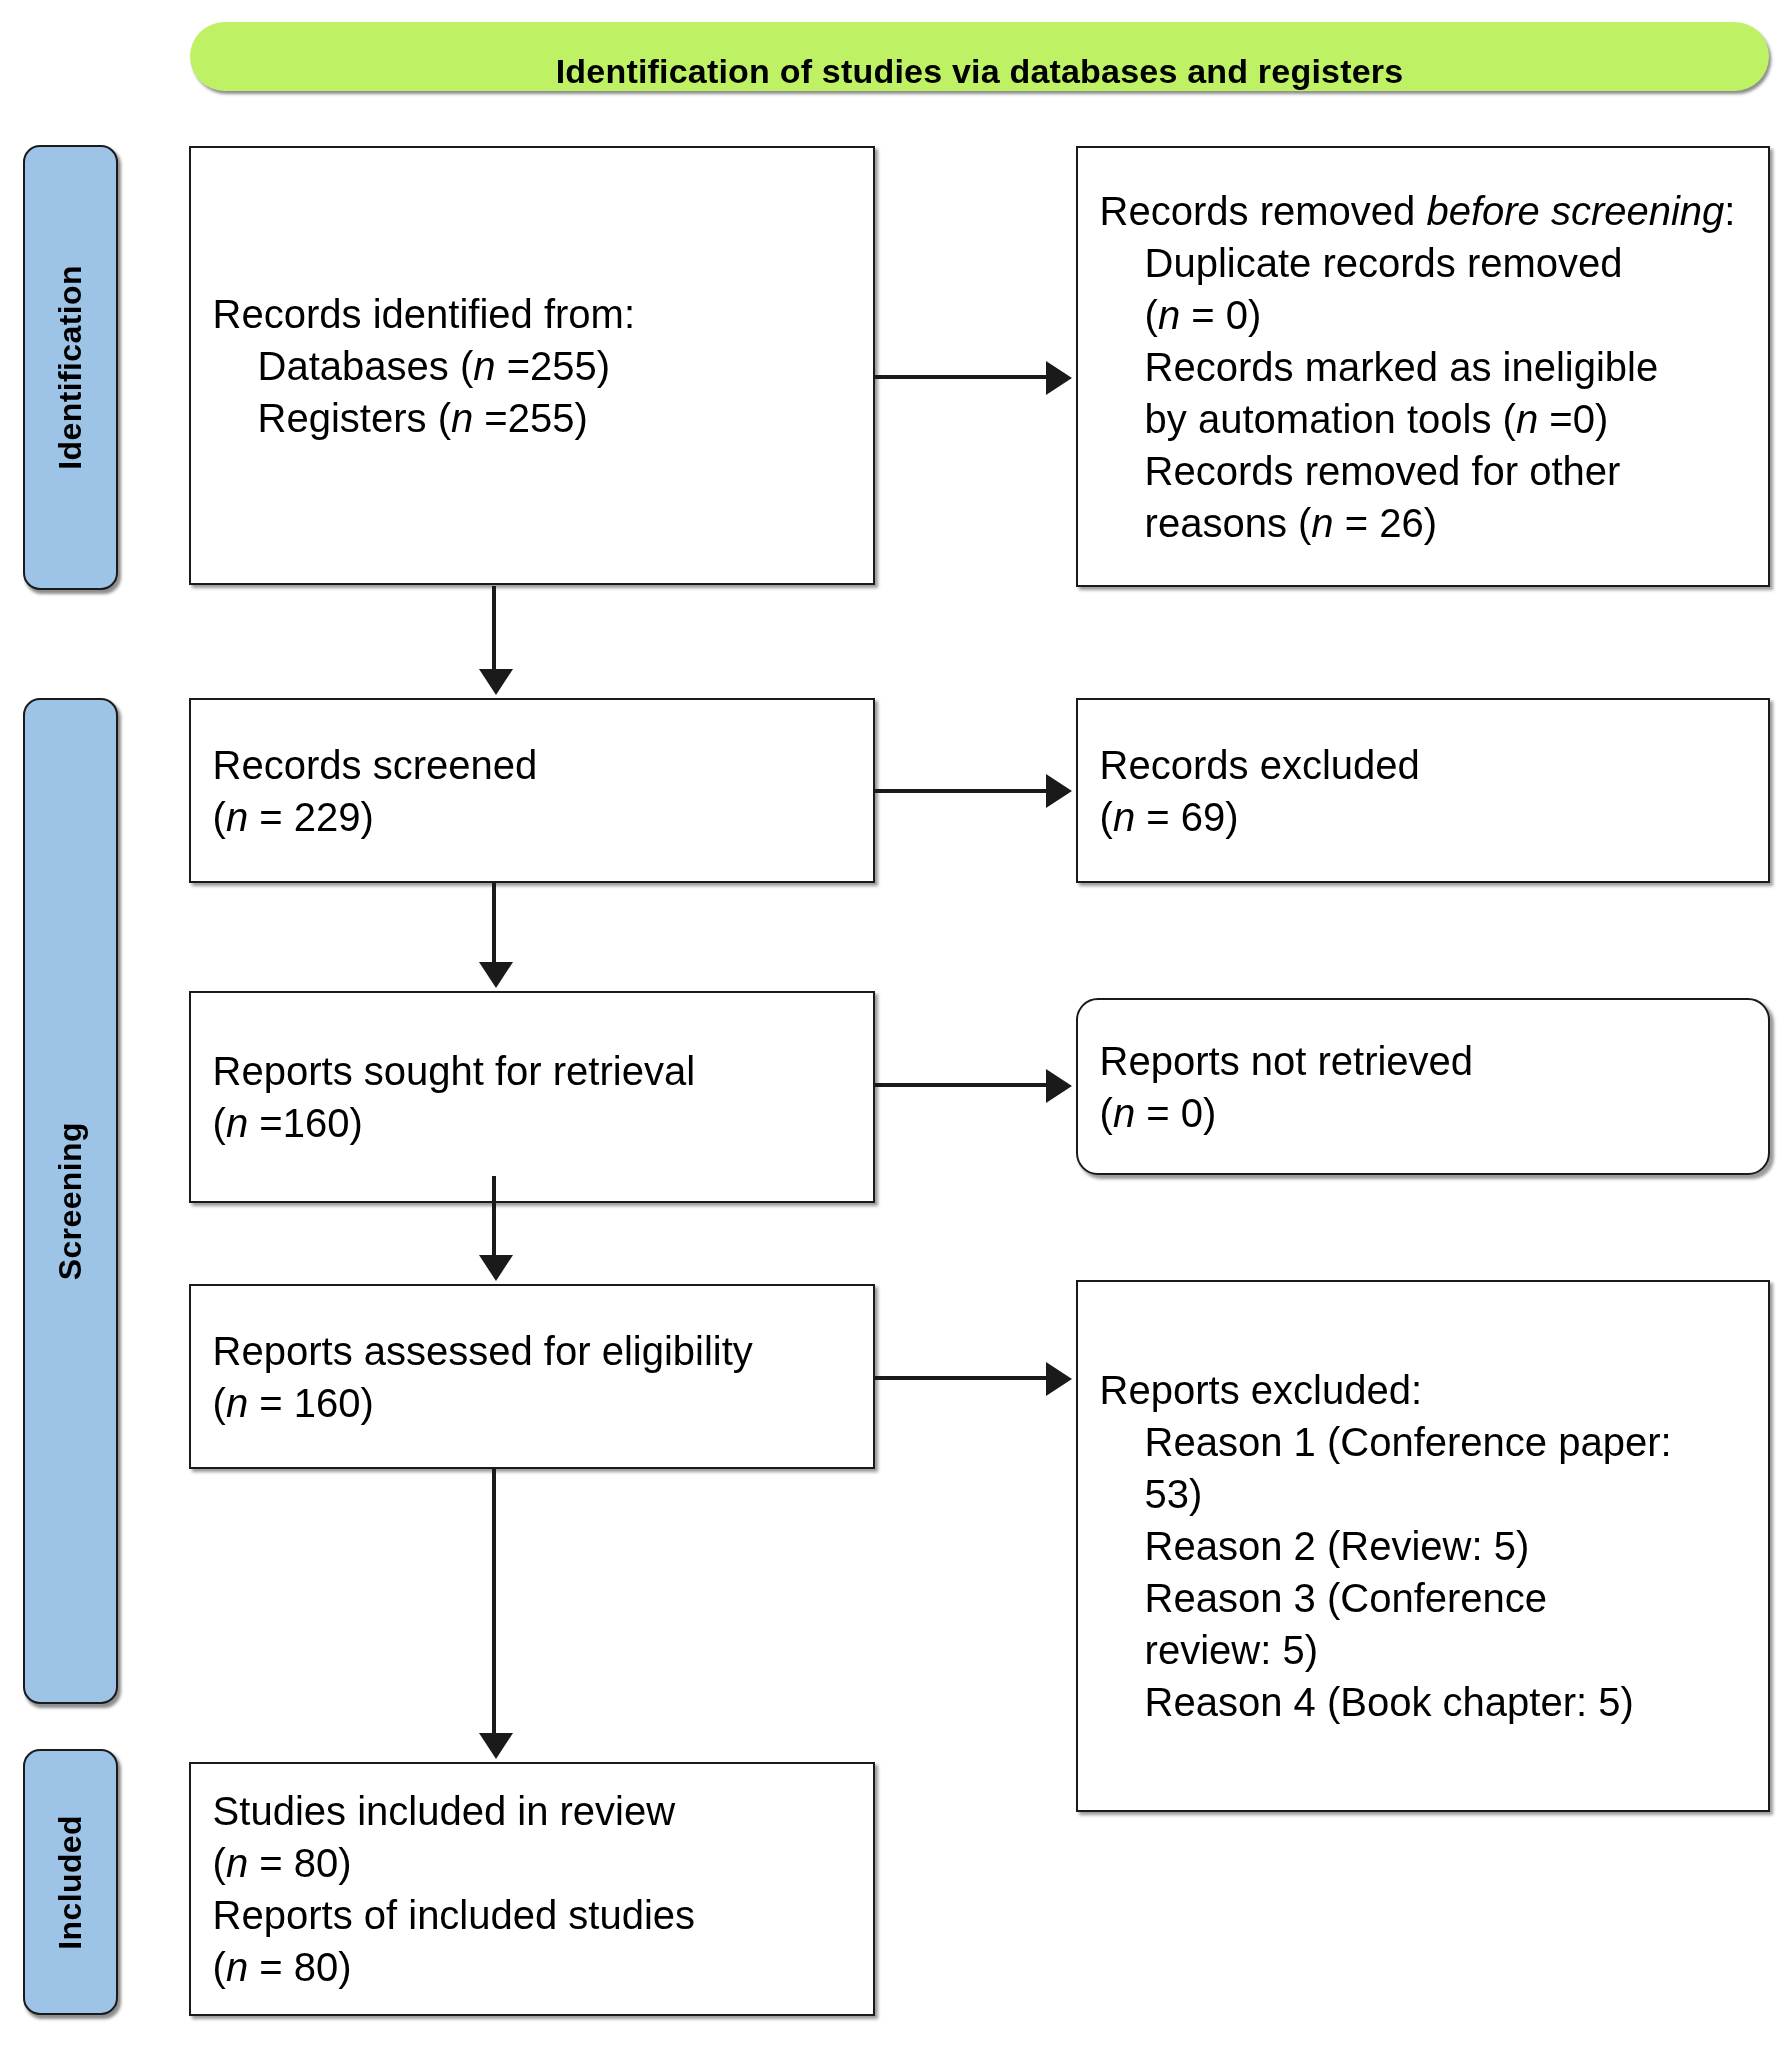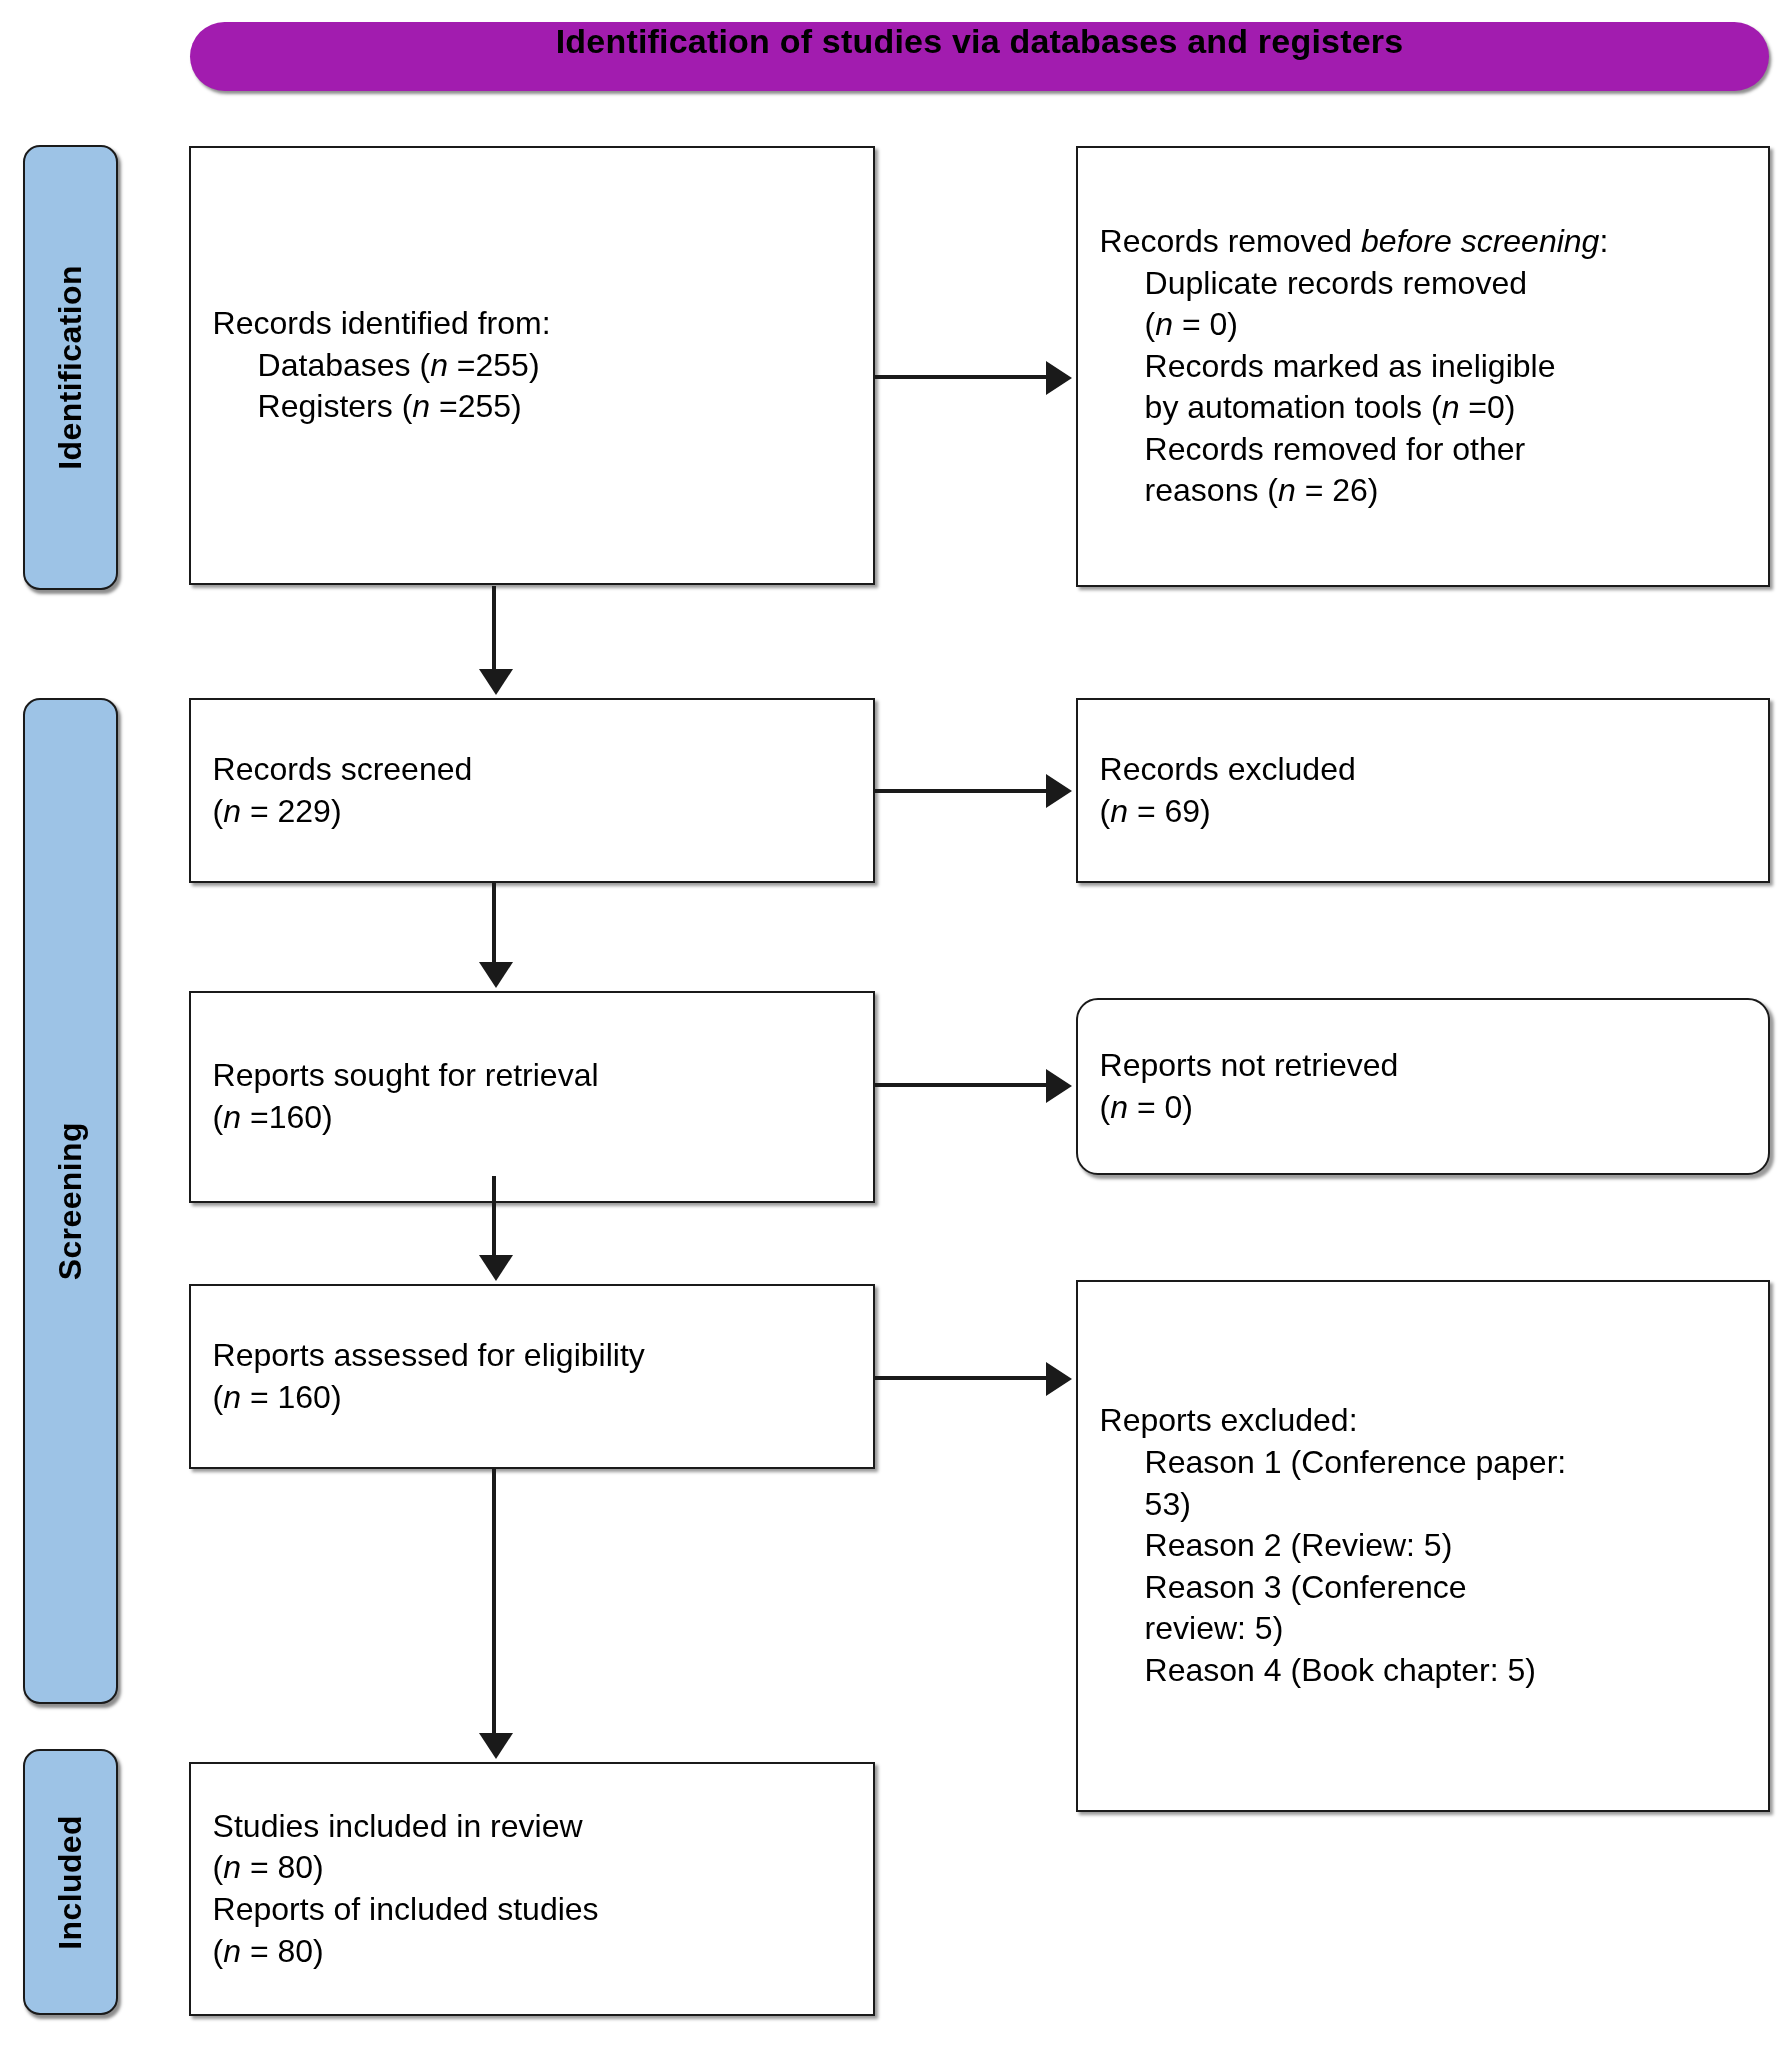--- a/index.html
+++ b/index.html
@@ -16,25 +16,25 @@
     overflow: hidden;
   }
 
   
   .banner {
     position: absolute;
     left: 190px;
     top: 21.6px;
     width: 1579px;
     height: 69px;
-    background: #a21caf;
+    background: #bef264;
     border-radius: 35px;
     box-shadow: 2.3px 3.1px 3.1px rgba(0,0,0,0.45);
     display: flex;
-    align-items: flex-start;
+    align-items: flex-end;
     justify-content: center;
   }
   .banner-text {
     font-size: 34px;
     font-weight: bold;
     letter-spacing: 0.2px;
     color: #000;
     text-align: center;
   }
 
@@ -67,21 +67,21 @@
     background: #ffffff;
     border: 2.3px solid #1a1a1a;
     box-shadow: 3.1px 3.1px 3.1px rgba(0,0,0,0.40);
     box-sizing: border-box;
     display: flex;
     flex-direction: column;
     justify-content: center;
   }
   .box-inner {
     padding: 0 21.6px;
-    font-size: 32px;
+    font-size: 40px;
     line-height: 1.30;
   }
   .line { white-space: pre-wrap; }
   .indent { padding-left: 45px; }
   .hang   { padding-left: 45px; }
   i { font-style: italic; }
 
   
   .box-identified { left: 189px;  top: 146px;  width: 686px;  height: 439px; }
   .box-removed    { left: 1076px; top: 146px;  width: 694px;  height: 441px; }

